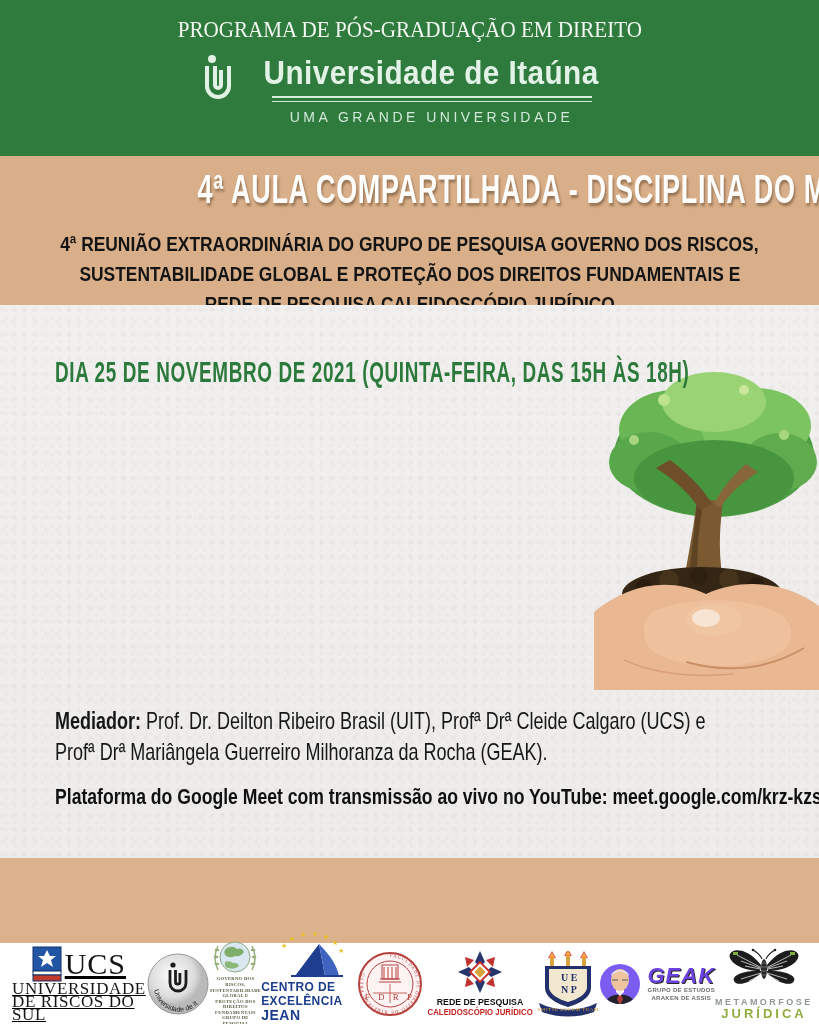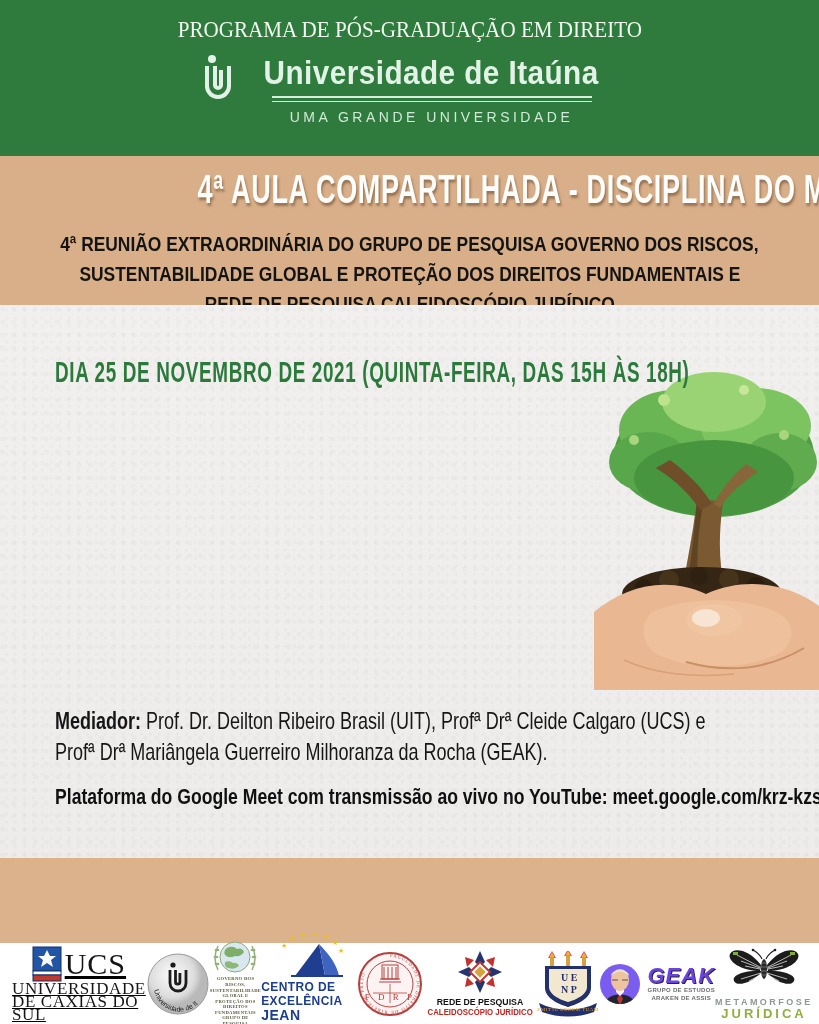--- a/index.html
+++ b/index.html
@@ -157,21 +157,21 @@
       <div class="ucs-top">
         <svg width="30" height="36" viewBox="0 0 30 36">
           <rect x="1" y="1" width="28" height="24" fill="#2255a4" stroke="#10306b"></rect>
           <polygon points="15,4 18,10 24,10 19,14 21,21 15,17 9,21 11,14 6,10 12,10" fill="#ffffff"></polygon>
           <rect x="1" y="25" width="28" height="4" fill="#ffffff" stroke="#10306b"></rect>
           <rect x="1" y="29" width="28" height="6" fill="#c0392b" stroke="#10306b"></rect>
         </svg>
         <span class="ucs-acr">UCS</span>
       </div>
       <span class="ucs-l">UNIVERSIDADE</span>
-      <span class="ucs-l">DE CAXIAS DO SUL</span>
+      <span class="ucs-l">DE RISCOS DO SUL</span>
     </div>
 
     <div class="logo-item">
       <svg width="64" height="64" viewBox="0 0 64 64">
         <defs>
           <radialGradient id="itg" cx="40%" cy="35%">
             <stop offset="0%" stop-color="#fbfbfb"></stop>
               <stop offset="75%" stop-color="#dcdcdc"></stop>
               <stop offset="100%" stop-color="#b9b9b9"></stop>
           </radialGradient>

